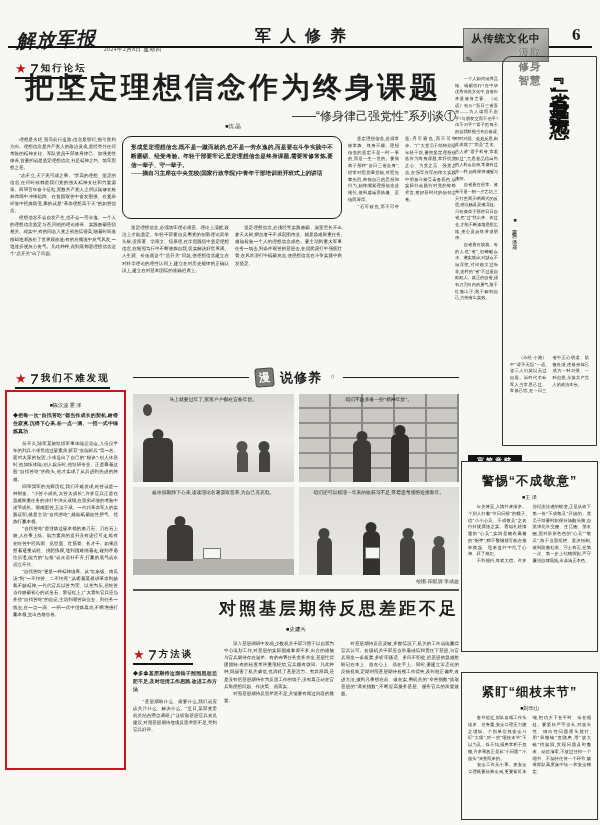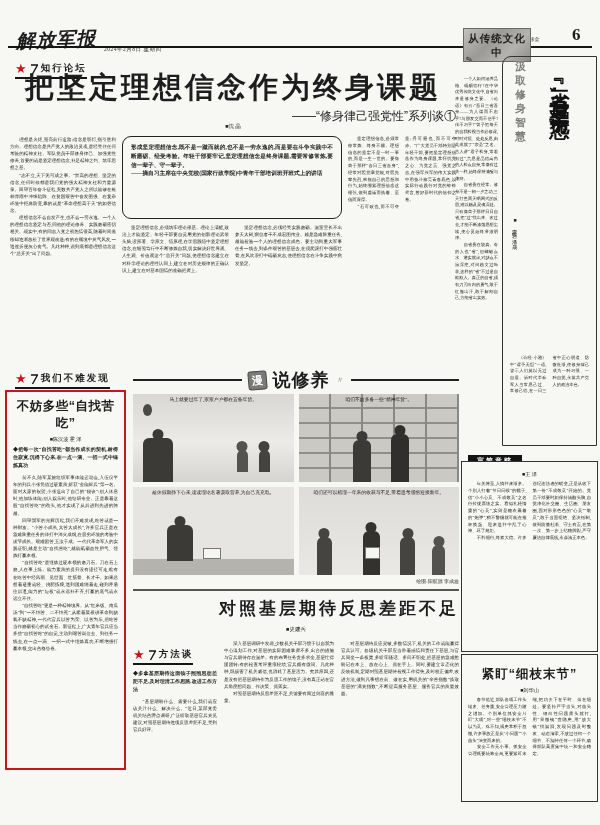--- a/index.html
+++ b/index.html
@@ -33,21 +33,21 @@
   
   .redbox{border:2.5px solid #c7161e;background:#f8f8f5;padding:6px 6px;box-sizing:border-box;overflow:hidden;}
   .ftitle{font-family:"Liberation Sans",sans-serif;font-weight:900;font-size:12.5px;text-align:center;letter-spacing:.5px;}
   .fby{font-size:5.2px;text-align:center;margin:4px 0 3px;}
   .fsum{font-size:5px;font-weight:bold;line-height:1.6;text-align:justify;margin-bottom:4px;}
   
   .chead{display:flex;align-items:center;gap:6px;}
   .chline{flex:1;height:1.5px;background:#222;}
   .man{display:inline-block;background:#7b7a76;color:#fff;font-weight:bold;font-size:11px;
        padding:1px 3px;border:1px solid #4a4a46;border-radius:3px;transform:rotate(-5deg);}
-  .ctitle{font-family:"Liberation Sans",sans-serif;font-weight:900;font-size:18px;letter-spacing:1px;}
+  .ctitle{font-family:"Liberation Sans",sans-serif;font-weight:900;font-size:13px;letter-spacing:1px;}
   .doodle{color:#8a8a86;font-size:9px;}
   .cgrid{display:grid;grid-template-columns:1fr 1fr;grid-template-rows:88px 88px;gap:5px;}
   .panel{position:relative;overflow:hidden;background:#e6e5e1;}
   .cap{position:relative;z-index:3;padding:3px 5px 0;font-size:4.8px;line-height:1.45;text-align:center;color:#161616;}
   .fig{position:absolute;background:#3c3a36;border-radius:6px 6px 0 0;z-index:1;}
   .fig::before{content:"";position:absolute;top:-9px;left:50%;transform:translateX(-50%);
                width:11px;height:11px;border-radius:50%;background:inherit;}
   .p1{background:linear-gradient(180deg,#d8d7d3 0%,#ecebe7 55%,#d6d4d0 100%);}
   .p1::after{content:"";position:absolute;left:10px;top:10px;width:9px;height:12px;border-radius:50%;background:#4b4945;}
   .p2{background:repeating-linear-gradient(0deg,#cbc9c4 0 13px,#908e8a 13px 15px),#cbc9c4;}
@@ -89,20 +89,21 @@
 </style>
 </head>
 <body>
 
 <div class="page">
 
   <div class="abs" style="left:16px;top:27px;display:flex;align-items:flex-end;gap:8px;">
     <span class="logo">解放军报</span>
     <span class="dateline">2024年2月8日 星期四</span>
   </div>
+  <div class="abs secname" style="left:230px;top:26px;width:150px;">军人修养</div>
   <div class="abs editor" style="left:508px;top:36px;">责任编辑/张萱</div>
   <div class="abs pagenum" style="left:572px;top:25px;">6</div>
   <div class="abs hrule" style="left:8px;top:46px;width:584px;height:2px;"></div>
 
   <div class="abs badge" style="left:15px;top:54px;">
     <span class="star">★</span>
     <svg width="8" height="11">
         <path d="M1 1 H7.5 L2.5 10" stroke="#151515" stroke-width="1.4" fill="none"></path>
       </svg>
     <span class="label">知行论坛</span>
@@ -126,21 +127,20 @@
   </div>
 
   <div class="abs badge" style="left:15px;top:364px;">
     <span class="star">★</span>
     <svg width="8" height="11">
         <path d="M1 1 H7.5 L2.5 10" stroke="#151515" stroke-width="1.4" fill="none"></path>
       </svg>
     <span class="label">我们不难发现</span>
   </div>
   <div class="abs redbox" style="left:5px;top:390px;width:121px;height:380px;">
-    <div class="ftitle">不妨多些“自找苦吃”</div>
     <div class="fby">■陈汉波 霍 泽</div>
     <div class="fsum">◆把每一次“自找苦吃”都当作成长的契机,耐得住寂寞,沉得下心来,在一点一滴、一招一式中锤炼真功</div>
     <div class="bt" style="height:296px;">　　前不久,陆军某旅组织军事体能运动会,入伍仅半年的列兵小张凭借过硬素质,斩获“全能标兵”第一名。面对大家的祝贺,小张道出了自己的“秘诀”:别人休息时,他加练体能;别人娱乐时,他钻研专业。正是靠着这股“自找苦吃”的劲头,他才实现了从后进到先进的跨越。
 　　回望我军的光辉历程,我们不难发现,吃苦就是一种财富。“小苦小成长,大苦大成长”,许多官兵正是在急难险重任务的摔打中淬火成钢,在恶劣环境的考验中拔节成长。艰难困苦,玉汝于成。一代代革命军人的实践证明,越是主动“自找苦吃”,越能砥砺血性胆气、锤炼打赢本领。
 　　“自找苦吃”是锤炼过硬本领的磨刀石。刀在石上磨,人在事上练。能力素质的提升没有捷径可走,唯有在吃苦中经风雨、见世面、壮筋骨、长才干。如果总想着避重就轻、挑肥拣瘦,遇到困难绕着走,碰到矛盾往后退,能力的“短板”就永远补不齐,打赢的底气就永远立不住。
 　　“自找苦吃”更是一种精神境界。从“红米饭、南瓜汤”到“一不怕苦、二不怕死”,从嚼着菜根讲革命到缺氧不缺精神,一代代官兵以苦为荣、以苦为乐,把吃苦当作磨砺初心的试金石。新征程上,广大青年官兵应当多些“自找苦吃”的自觉,主动到艰苦岗位去、到任务一线去,在一点一滴、一招一式中锤炼真功,不断增强打赢本领,交出合格答卷。</div>
   </div>
 
   <div class="abs chead" style="left:133px;top:368px;width:326px;">
     <div class="chline"></div>
@@ -190,40 +190,41 @@
         <span class="label">方法谈</span>
       </div>
       <div class="gsum">◆多拿基层期待这面镜子照照思想差距不足,及时理清工作思路,改进工作方法</div>
       <div class="bt g1txt">　　“基层期盼什么、需要什么,我们就应该关注什么、解决什么。”近日,某部党委机关结合蹲点调研,广泛听取基层官兵意见建议,对照基层期待逐项反思差距不足,受到官兵好评。</div>
     </div>
     <div class="bt gcol2">　　深入基层调研中发现,少数机关干部习惯于以自我为中心谋划工作,对基层的实际困难掌握不多,出台的措施与官兵期待存在温差。有的布置任务贪多求全,基层忙得团团转;有的检查考评重痕轻绩,官兵颇有微词。凡此种种,既损害了机关威信,也消耗了基层活力。究其原因,还是没有把基层期待作为反思工作的镜子,没有真正站在官兵角度想问题、作决策、抓落实。
 　　对照基层期待反思差距不足,关键要有闻过则喜的雅量。</div>
     <div class="bt gcol3">　　对基层期待反应灵敏,多数情况下,机关的工作就能赢得官兵认可。各级机关干部应当带着感情和责任下基层,与官兵同坐一条板凳,多听牢骚话、多问不明处,把基层的急难愁盼记在本上、放在心上、抓在手上。同时,要建立常态化的反馈机制,定期对照基层期待检视工作得失,及时校正偏差,改进方法,做到凡事想在前、做在实,用机关的“辛苦指数”换取基层的“满意指数”,不断提高服务基层、服务官兵的质量效益。</div>
   </div>
 
-  <div class="abs stamp" style="left:463px;top:28px;width:68px;height:34px;">
+  <div class="abs stamp" style="left:463px;top:28px;width:86px;height:34px;">
     <div class="l1">从传统文化中</div>
     <div class="l2">汲取修身智慧</div>
     <span class="pen">✎</span>
   </div>
   <div class="abs bt sidecol" style="left:455px;top:76px;width:43px;height:370px;">　　一个人如何涵养品格、砥砺德行?在中华优秀传统文化中,自省向来是修身之要。《论语》有云:“吾日三省吾身——为人谋而不忠乎?与朋友交而不信乎?传不习乎?”曾子把每天的自我检视当作必修课,时时对照、处处反思,由此成就了“宗圣”之名。古人讲“君子检身,常若有过”,意思是品德高尚的人检点自身,常像有过失一样,始终保持清醒与谦抑。
 　　自省贵在经常。修身不是一朝一夕之功,三天打鱼两天晒网式的反思,难以触及灵魂深处。只有像曾子那样日日自省,把“过”找出来、改过去,才能不断涤荡思想尘埃,使心灵始终澄澈明净。
 　　自省贵在较真。有的人也“省”,但蜻蜓点水、避实就虚,对缺点不愿深挖,对问题文过饰非,这样的“省”不过是自欺欺人。真正的自省,须有刀刃向内的勇气,敢于红脸出汗,敢于解剖自己,方能省出实效。</div>
   <div class="abs tbox" style="left:502px;top:56px;width:95px;height:390px;">
     <div class="vtitle">『三省吾身,谓予无愆』</div>
     <div class="vby">■李红岩 潘 晟</div>
     <div class="bt tinner">　　《诗经·小雅》中“谓予无愆”一语,警示人们莫以无过自居。新时代革命军人当常思己过、常修己德,在一日三省中正心明道、防微杜渐,使修身律己成为一种习惯、一种自觉,永葆共产党人的政治本色。</div>
   </div>
 
   <div class="abs blabel" style="left:468px;top:455px;width:54px;height:12px;">言简意赅</div>
   <div class="abs bbox" style="left:461px;top:461px;width:137px;height:191px;">
+    <div class="btitle">警惕“不成敬意”</div>
     <div class="bby">■王 泽</div>
     <div class="bt b2col" style="height:142px;font-size:4.3px;">　　年关将至,人情往来渐多。个别人打着“节日问候”的幌子,借“小小心意、不成敬意”之名行拉拢腐蚀之实。看似礼轻情重的“心意”,实则是糖衣裹着的“炮弹”,稍不警惕就可能在推杯换盏、迎来送往中乱了心神、坏了规矩。
 　　不矜细行,终累大德。许多违纪违法者的蜕变,正是从收下第一份“不成敬意”开始的。党员干部要时刻保持清醒头脑,自觉净化社交圈、生活圈、朋友圈,面对形形色色的“心意”“敬意”,敢于当面拒绝、坚决抵制,做到防微杜渐、守土有责,在第一次、第一步上站稳脚跟,严守廉洁自律底线,永葆清正本色。</div>
   </div>
-  <div class="abs bbox" style="left:461px;top:654px;width:137px;height:148px;">
+  <div class="abs bbox" style="left:461px;top:672px;width:137px;height:148px;">
     <div class="btitle">紧盯“细枝末节”</div>
     <div class="bby">■刘华山</div>
     <div class="bt b2col" style="height:112px;font-size:4.3px;">　　春节临近,部队各项工作头绪多、任务重,安全管理压力随之增加。个别单位抓安全只盯“大项”,对一些“细枝末节”不以为意。殊不知,祸患常积于忽微,许多事故正是从“小问题”“小苗头”演变而来的。
 　　安全工作无小事。抓安全管理既要统筹全局,更要紧盯末端,把功夫下在平时、落在细处。要坚持严字当头,对苗头性、倾向性问题露头就打,用“显微镜”查隐患,用“放大镜”找漏洞,发现问题及时整改、动态清零,不放过任何一个细节、不漏掉任何一个环节,确保部队高度集中统一和安全稳定。</div>
   </div>
 
 </div>
 
 </body></html>

